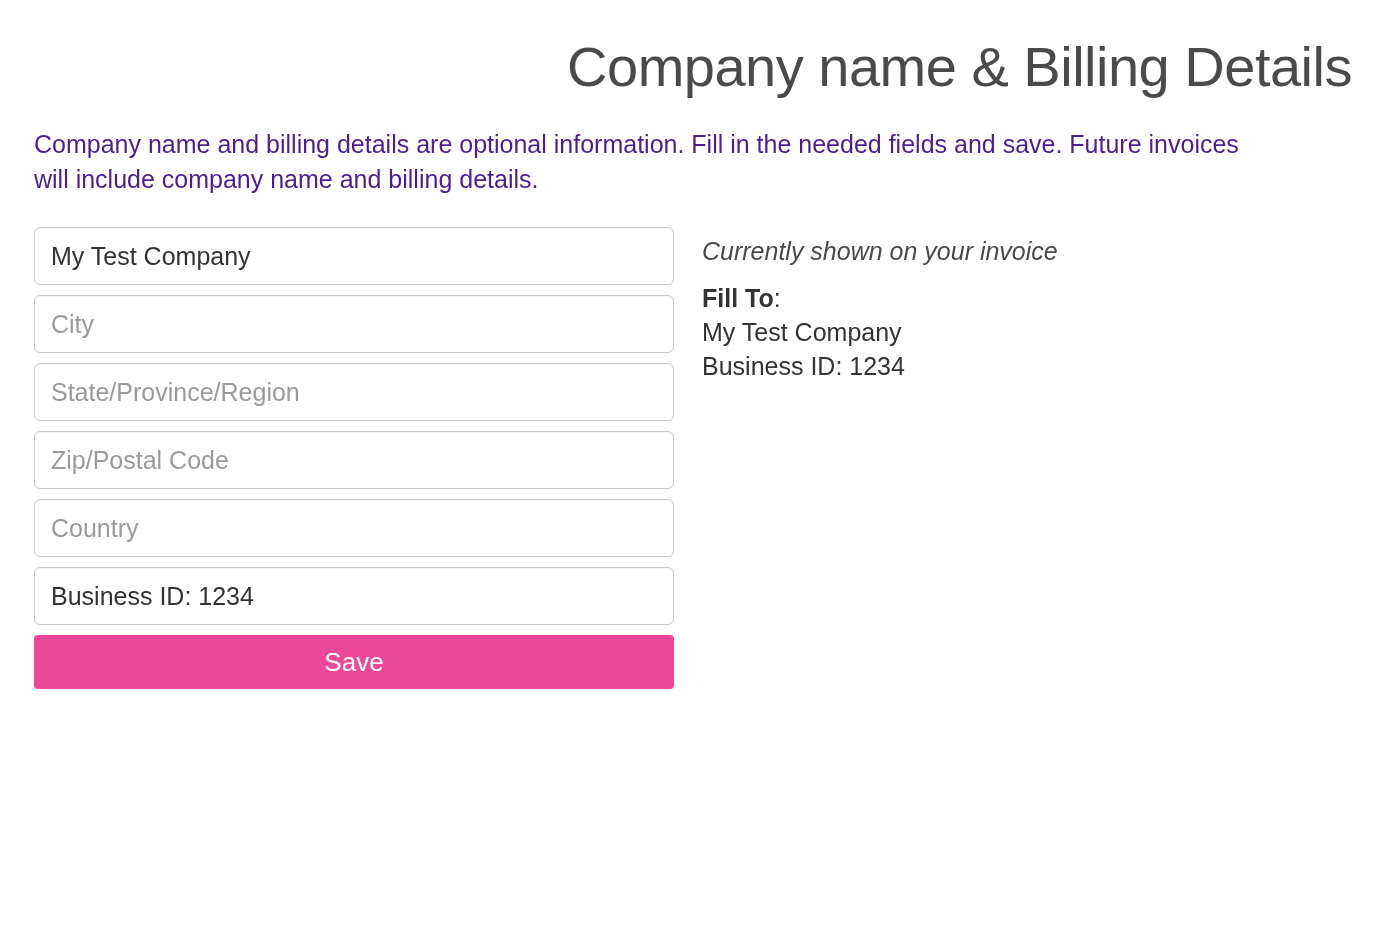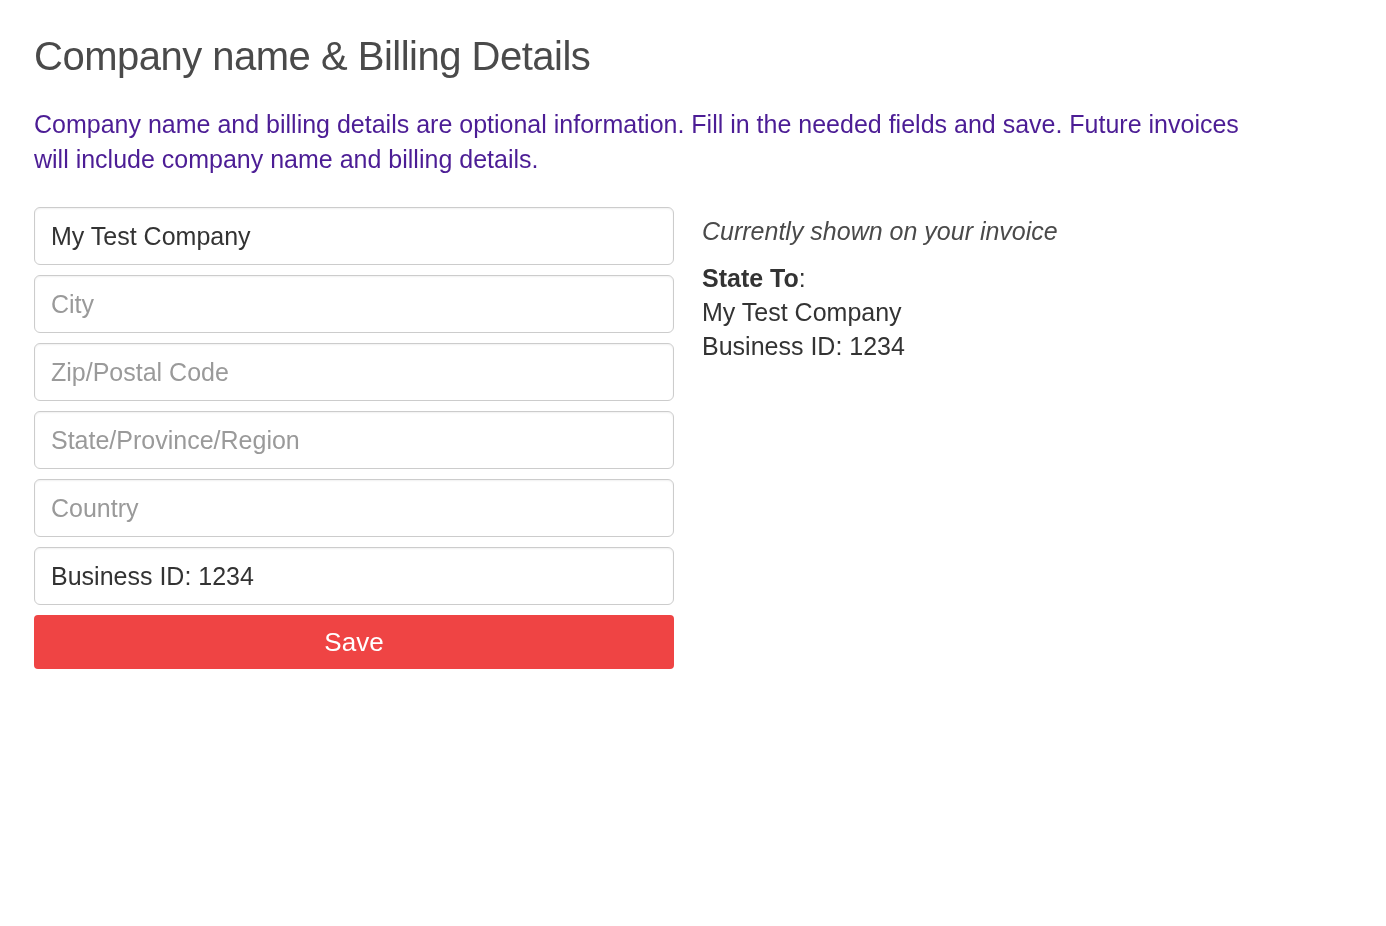--- a/index.html
+++ b/index.html
@@ -10,25 +10,26 @@
     body {
       font-family: -apple-system, BlinkMacSystemFont, "Segoe UI", Helvetica, Arial, sans-serif;
       background: #ffffff;
       color: #333333;
       padding: 34px;
     }
     .container {
       max-width: 1320px;
     }
     h1 {
-      font-size: 40px;
+      font-size: 56px;
       font-weight: 400;
       color: #4a4a4a;
       margin-bottom: 28px;
       letter-spacing: -0.5px;
+      text-align: right;
     }
     .description {
       font-size: 25px;
       color: #4c1d95;
       line-height: 1.4;
       margin-bottom: 30px;
       max-width: 1210px;
     }
     .content-row {
       display: flex;
@@ -59,21 +60,21 @@
       box-shadow: inset 0 1px 2px rgba(0,0,0,0.06);
       font-family: inherit;
     }
     .form-input::placeholder {
       color: #9a9a9a;
     }
     .save-button {
       display: block;
       width: 100%;
       height: 54px;
-      background: #ef4444;
+      background: #ec4899;
       color: #ffffff;
       border: none;
       border-radius: 4px;
       font-size: 26px;
       font-weight: 400;
       cursor: pointer;
       font-family: inherit;
     }
     .preview-label {
       font-size: 25px;
@@ -94,29 +95,29 @@
 <body>
 
 <div class="container">
   <h1>Company name &amp; Billing Details</h1>
   <p class="description">Company name and billing details are optional information. Fill in the needed fields and save. Future invoices will include company name and billing details.</p>
 
   <div class="content-row">
     <div class="form-col">
       <input type="text" class="form-input" value="My Test Company" placeholder="Company name" style="">
       <input type="text" class="form-input" value="" placeholder="City" style="">
+      <input type="text" class="form-input" value="" placeholder="State/Province/Region" style="">
       <input type="text" class="form-input" value="" placeholder="Zip/Postal Code" style="">
-      <input type="text" class="form-input" value="" placeholder="State/Province/Region" style="">
       <input type="text" class="form-input" value="" placeholder="Country" style="">
       <input type="text" class="form-input" value="Business ID: 1234" placeholder="Business ID" style="">
       <button class="save-button">Save</button>
     </div>
 
     <div class="preview-col">
       <div class="preview-label">Currently shown on your invoice</div>
       <div class="bill-to-line">
-        <span class="bold">State To</span><span>:</span>
+        <span class="bold">Fill To</span><span>:</span>
       </div>
       <div class="bill-to-line">My Test Company</div>
       <div class="bill-to-line">Business ID: 1234</div>
     </div>
   </div>
 </div>
 
 </body></html>

